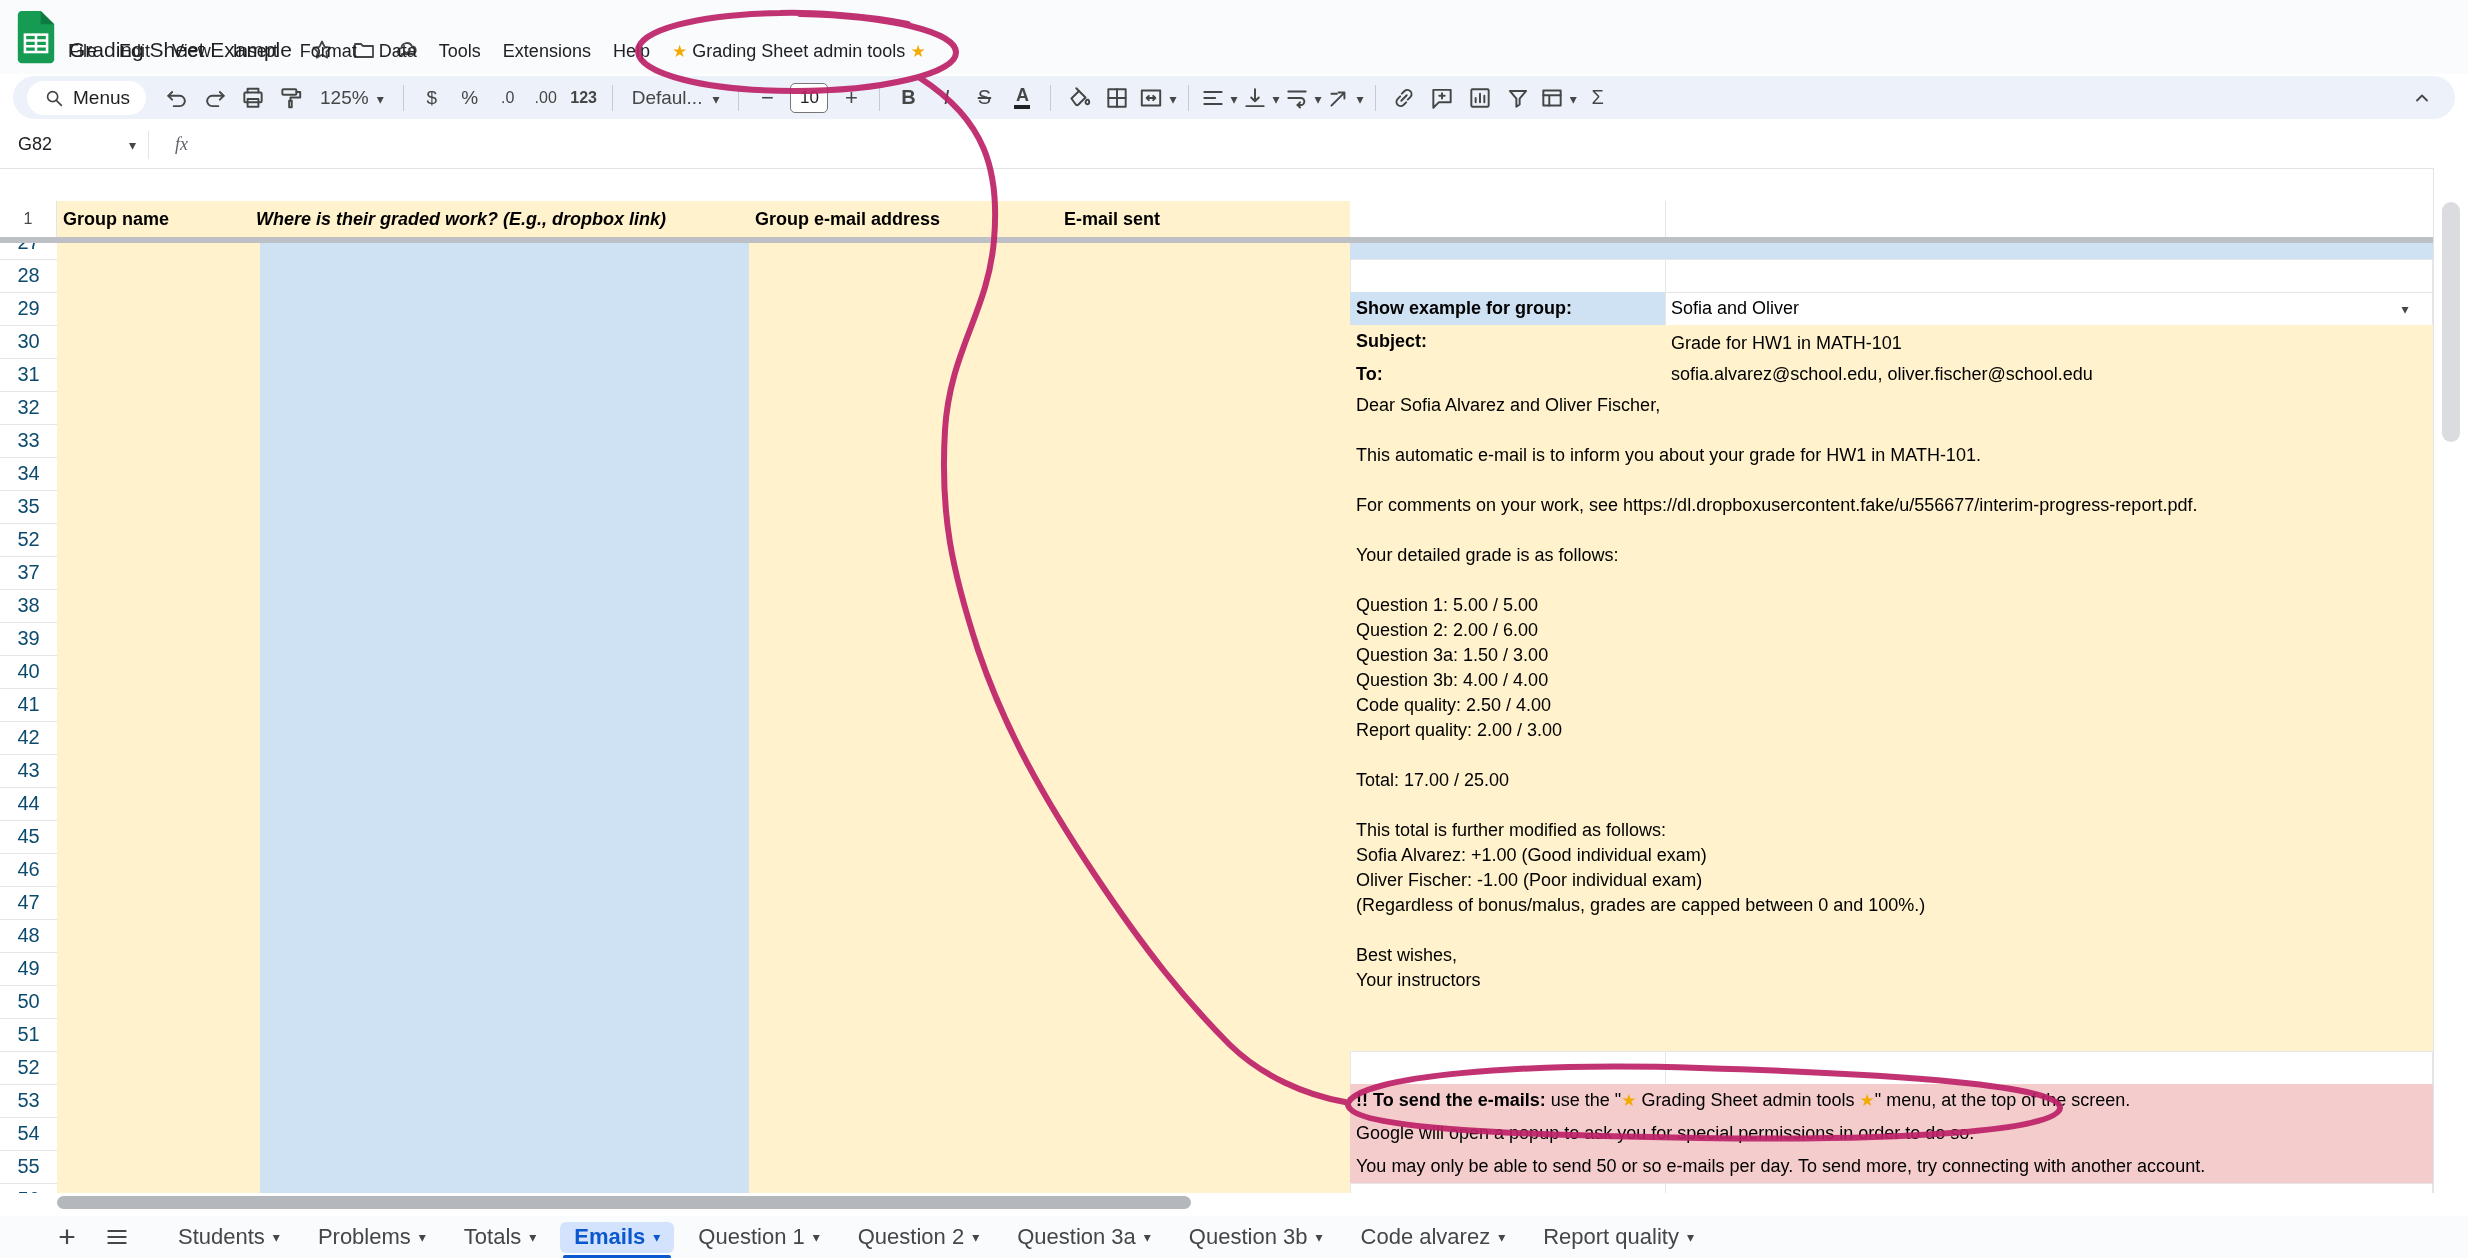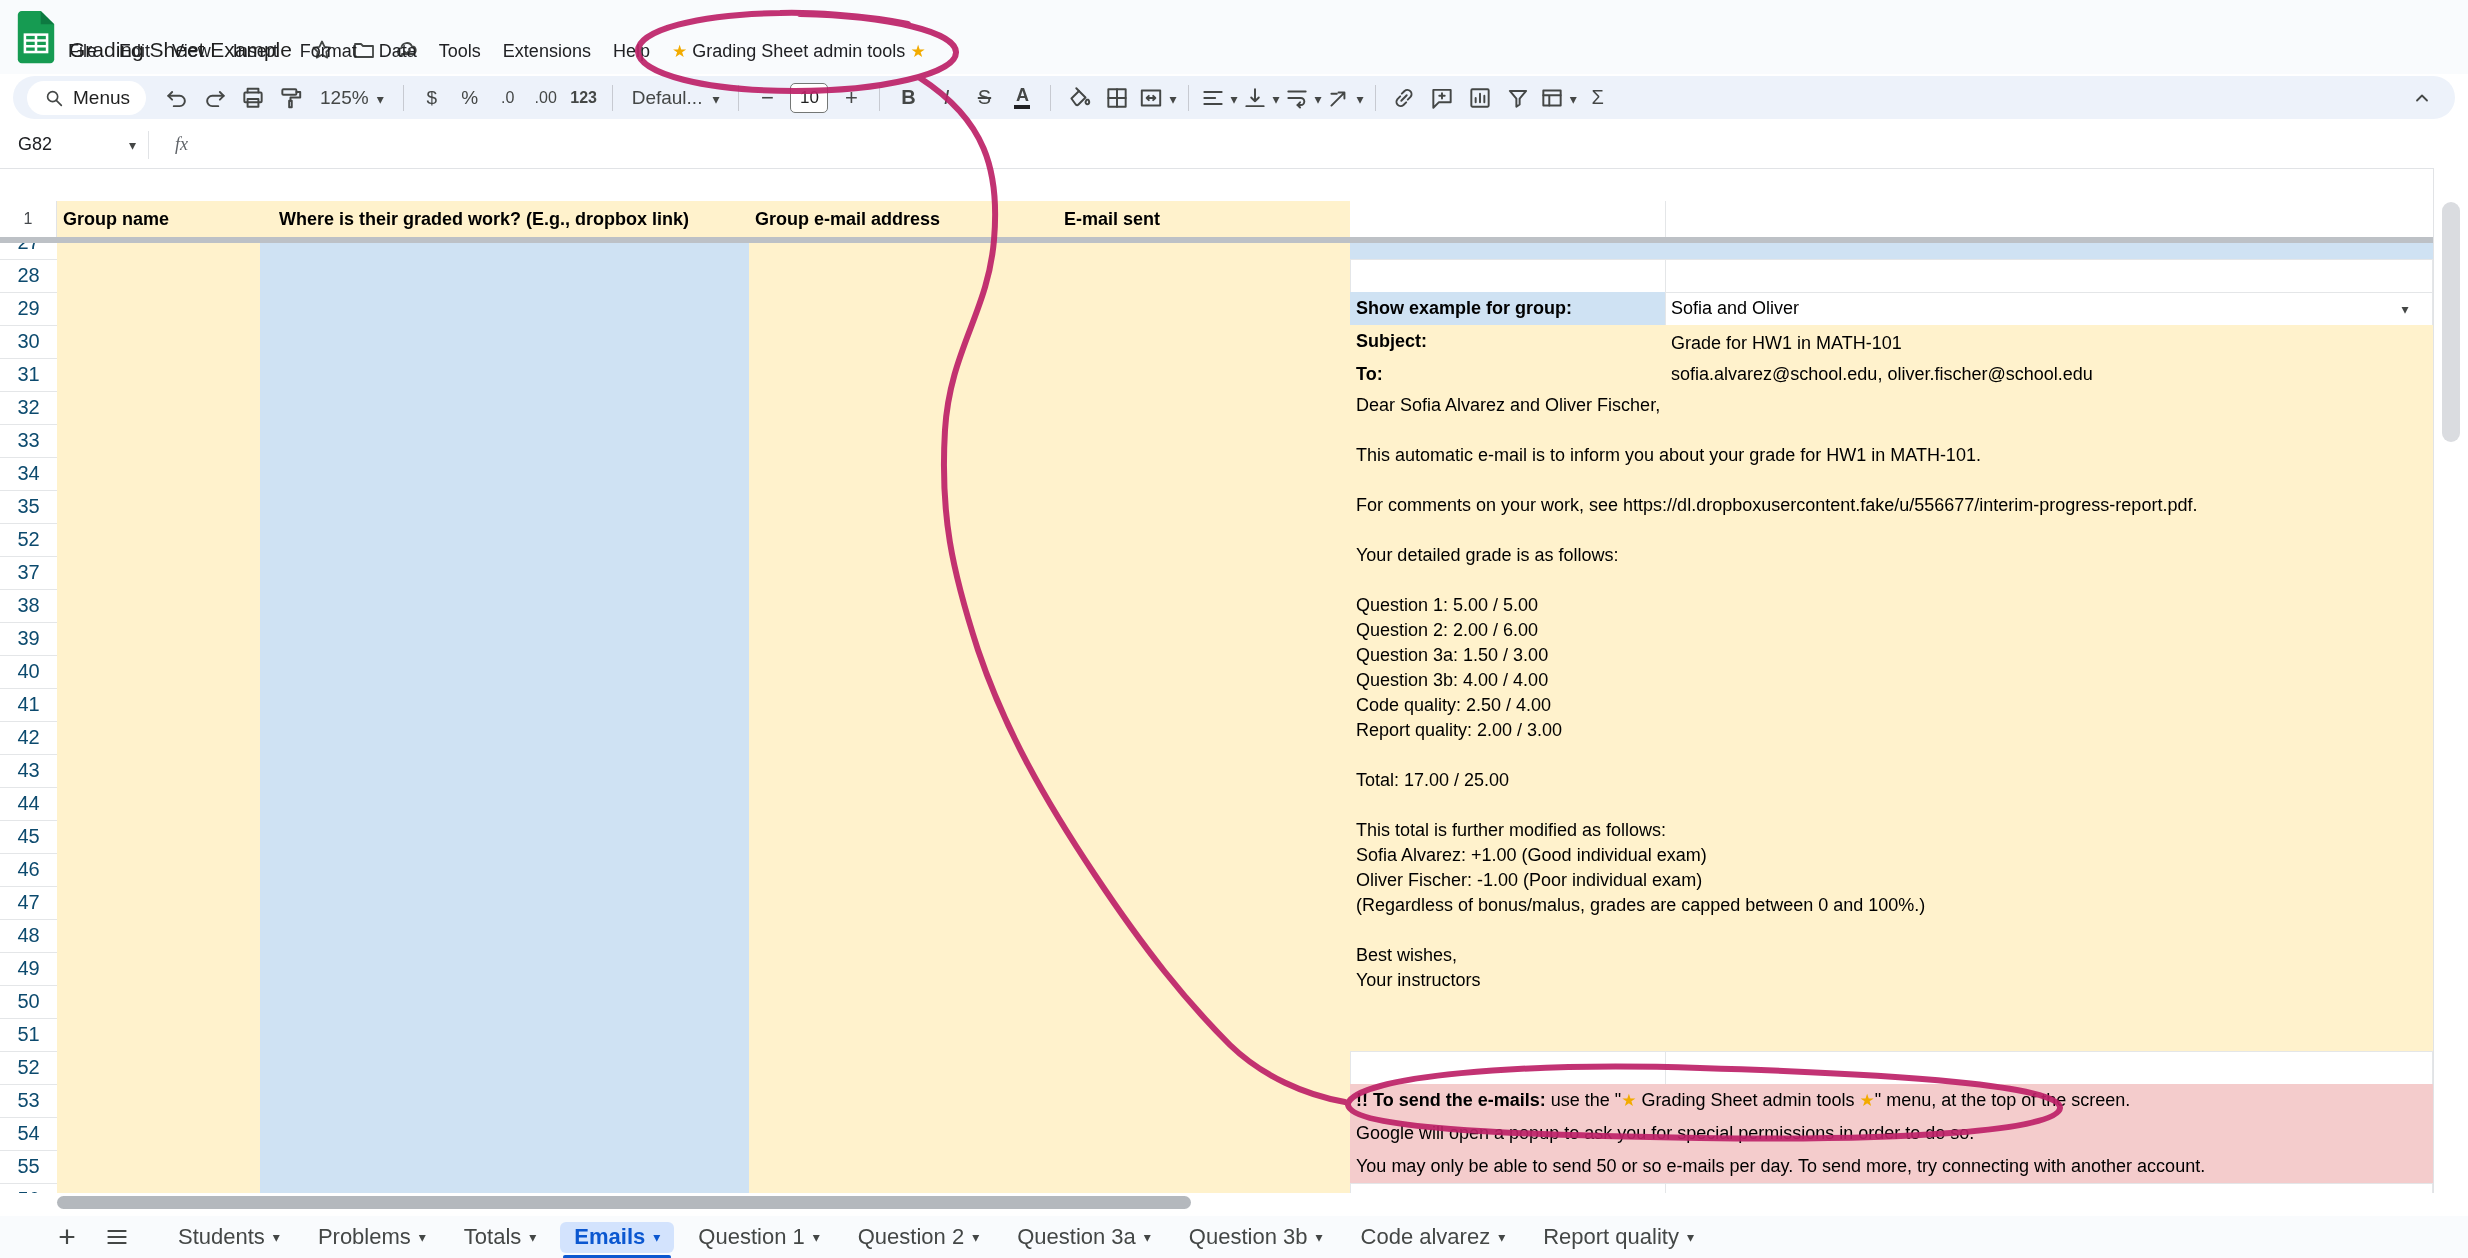--- a/index.html
+++ b/index.html
@@ -297,21 +297,21 @@
   <div class="chcell" style="width:315px;">F</div>
   <div class="chcell sel" style="width:768px;">G</div>
   <div class="chcell" style="width:35px;border-right:none;"></div>
 </div>
 
 <div id="row1" class="abs">
   <div class="abs" style="left:57px;top:0;width:1293px;height:36px;background:#fff2cc;"></div>
   <div class="abs" style="left:1665px;top:0;width:1px;height:36px;background:#e4e6e8;"></div>
   <div class="abs r1txt" style="left:0;width:57px;text-align:center;font-weight:400;font-size:16px;color:#45494d;border-right:1px solid #e1e3e6;box-sizing:border-box;">1</div>
   <div class="abs r1txt" style="left:63px;">Group name</div>
-  <div class="abs r1txt" style="left:279px;">Where is their graded work? (E.g., dropbox link)</div>
+  <div class="abs r1txt" style="left:256px;font-style:italic;">Where is their graded work? (E.g., dropbox link)</div>
   <div class="abs r1txt" style="left:755px;">Group e-mail address</div>
   <div class="abs r1txt" style="left:1064px;">E-mail sent</div>
 </div>
 <div id="frozen-divider" class="abs"></div>
 
 <div id="gridbody" class="abs">
   <div id="hlines"></div>
   <div class="vl" style="left:57px;"></div>
   <div class="vl" style="left:260px;"></div>
   <div class="vl" style="left:749px;"></div>

